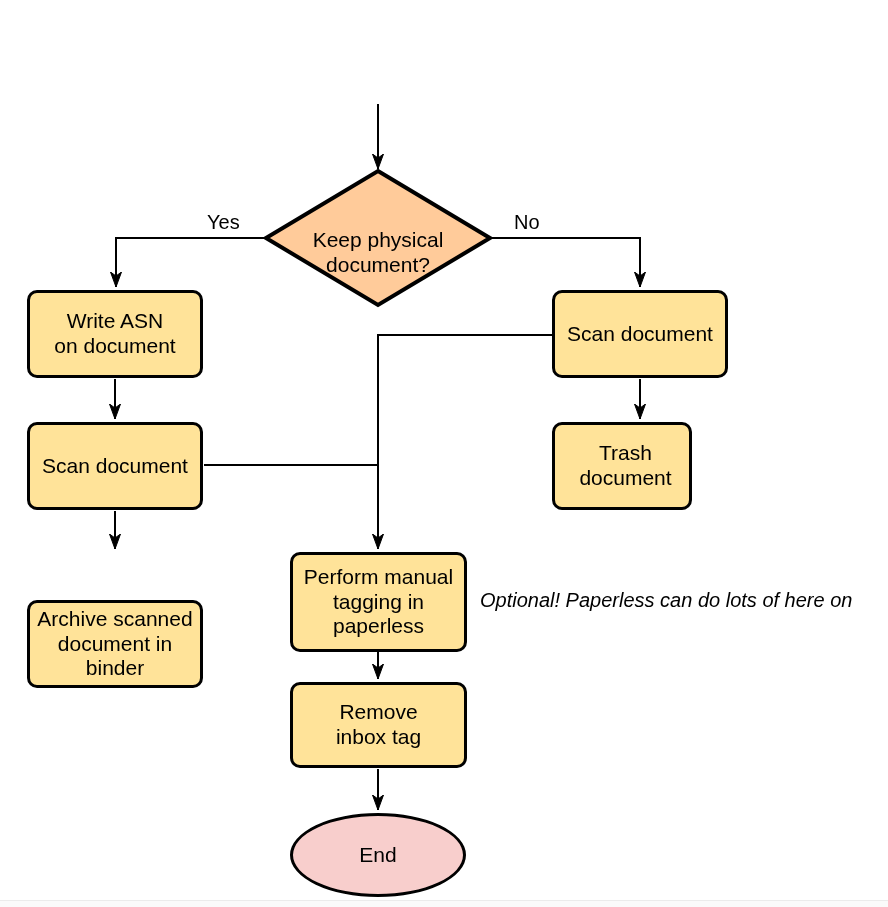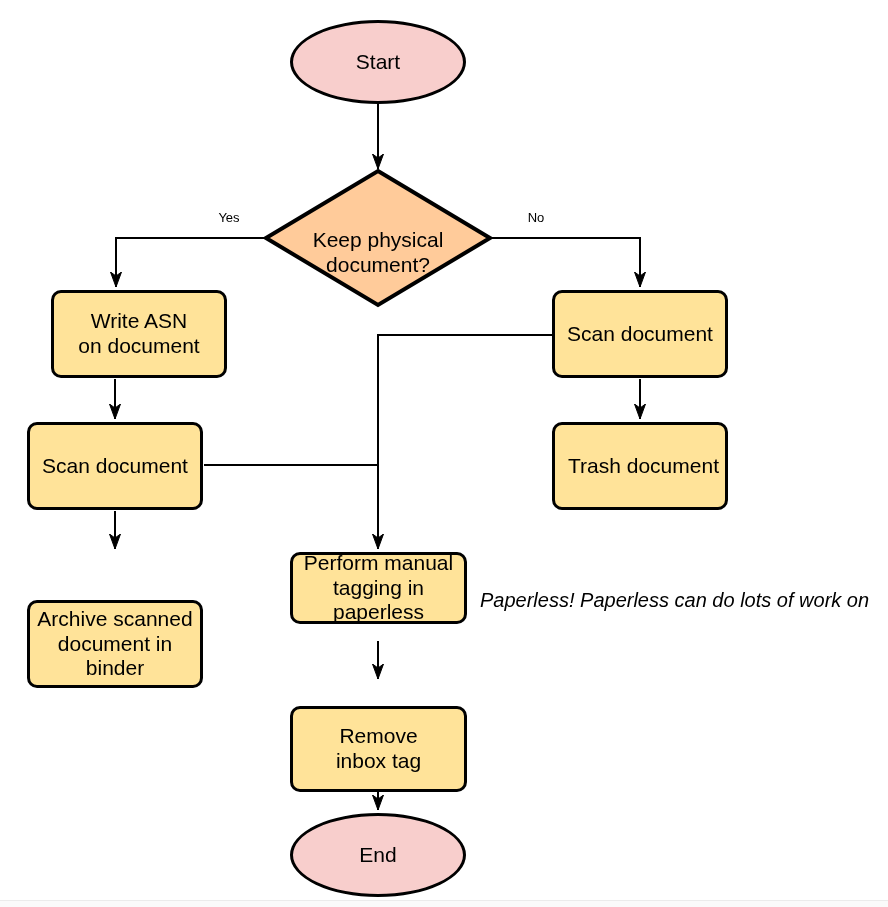--- a/index.html
+++ b/index.html
@@ -64,24 +64,24 @@
     width: 100%; height: 100%;
   }
   .diamond .node-label {
     position: relative;
     z-index: 3;
     margin-top: 30px;
   }
   .edge-label {
     position: absolute;
     z-index: 3;
-    font-size: 13px;
+    font-size: 20px;
     line-height: 1.1;
     color: #000000;
-    text-align: center;
+    text-align: left;
     width: 44px;
   }
   .note {
     position: absolute;
     left: 480px;
     top: 588px;
     width: 408px;
     z-index: 3;
     font-size: 20px;
     font-style: italic;
@@ -94,27 +94,27 @@
     top: 900px;
     width: 888px;
     height: 7px;
     background: #fafafa;
     border-top: 1px solid #ebebeb;
   }
 
   
   #node-start        { left: 290px; top: 20px;  width: 176px; height: 84px; }
   #node-decision     { left: 262px; top: 167px; width: 232px; height: 142px; }
-  #node-write-asn    { left: 27px;  top: 290px; width: 176px; height: 88px; margin-left: 24px; }
+  #node-write-asn    { left: 27px;  top: 290px; width: 176px; height: 88px; }
   #node-scan-left    { left: 27px;  top: 422px; width: 176px; height: 88px; }
   #node-archive      { left: 27px;  top: 552px; width: 176px; height: 88px; margin-top: 48px; }
   #node-scan-right   { left: 552px; top: 290px; width: 176px; height: 88px; }
-  #node-trash        { left: 552px; top: 422px; width: 176px; height: 88px; padding-left: 7px; }
-  #node-perform      { left: 290px; top: 552px; width: 177px; height: 72px; }
-  #node-remove       { left: 290px; top: 682px; width: 177px; height: 86px; margin-top: 24px; }
+  #node-trash        { left: 552px; top: 422px; width: 140px; height: 88px; padding-left: 7px; }
+  #node-perform      { left: 290px; top: 552px; width: 177px; height: 100px; }
+  #node-remove       { left: 290px; top: 682px; width: 177px; height: 86px; }
   #node-end          { left: 290px; top: 813px; width: 176px; height: 84px; }
   #label-yes         { left: 207px; top: 211px; }
   #label-no          { left: 514px; top: 211px; }
 </style>
 </head>
 <body>
 
 <div class="canvas">
 
   <svg class="edges" viewBox="0 0 888 900" xmlns="http://www.w3.org/2000/svg">
@@ -128,23 +128,20 @@
     <path class="edge" d="M490 238 L640 238 L640 287" marker-end="url(#arrow)"></path>
     <path class="edge" d="M115 379 L115 419" marker-end="url(#arrow)"></path>
     <path class="edge" d="M115 511 L115 549" marker-end="url(#arrow)"></path>
     <path class="edge" d="M640 379 L640 419" marker-end="url(#arrow)"></path>
     <path class="edge" d="M552 335 L378 335 L378 549" marker-end="url(#arrow)"></path>
     <path class="edge" d="M204 465 L378 465"></path>
     <path class="edge" d="M378 641 L378 679" marker-end="url(#arrow)"></path>
     <path class="edge" d="M378 769 L378 810" marker-end="url(#arrow)"></path>
   </svg>
 
-  <div id="node-start" class="node ellipse">
-    <span class="node-label">Start</span>
-  </div>
 
   <div id="node-decision" class="node diamond">
     <svg viewBox="0 0 232 142" xmlns="http://www.w3.org/2000/svg">
       <polygon points="116,4 228,71 116,138 4,71" fill="#ffcb9a" stroke="#000000" stroke-width="4" stroke-linejoin="miter"></polygon>
     </svg>
     <span class="node-label">Keep physical
 document?</span>
   </div>
 
   <div id="node-write-asn" class="node rect">
@@ -182,18 +179,18 @@
   </div>
 
   <div id="node-end" class="node ellipse">
     <span class="node-label">End</span>
   </div>
 
   <div id="label-yes" class="edge-label">Yes</div>
   <div id="label-no" class="edge-label">No</div>
 
   <div class="note">
-    <div>Paperless! Paperless can do lots of work on</div>
+    <div>Optional! Paperless can do lots of here on</div>
   </div>
 
 </div>
 
 <div class="bottom-strip"></div>
 
 </body></html>

